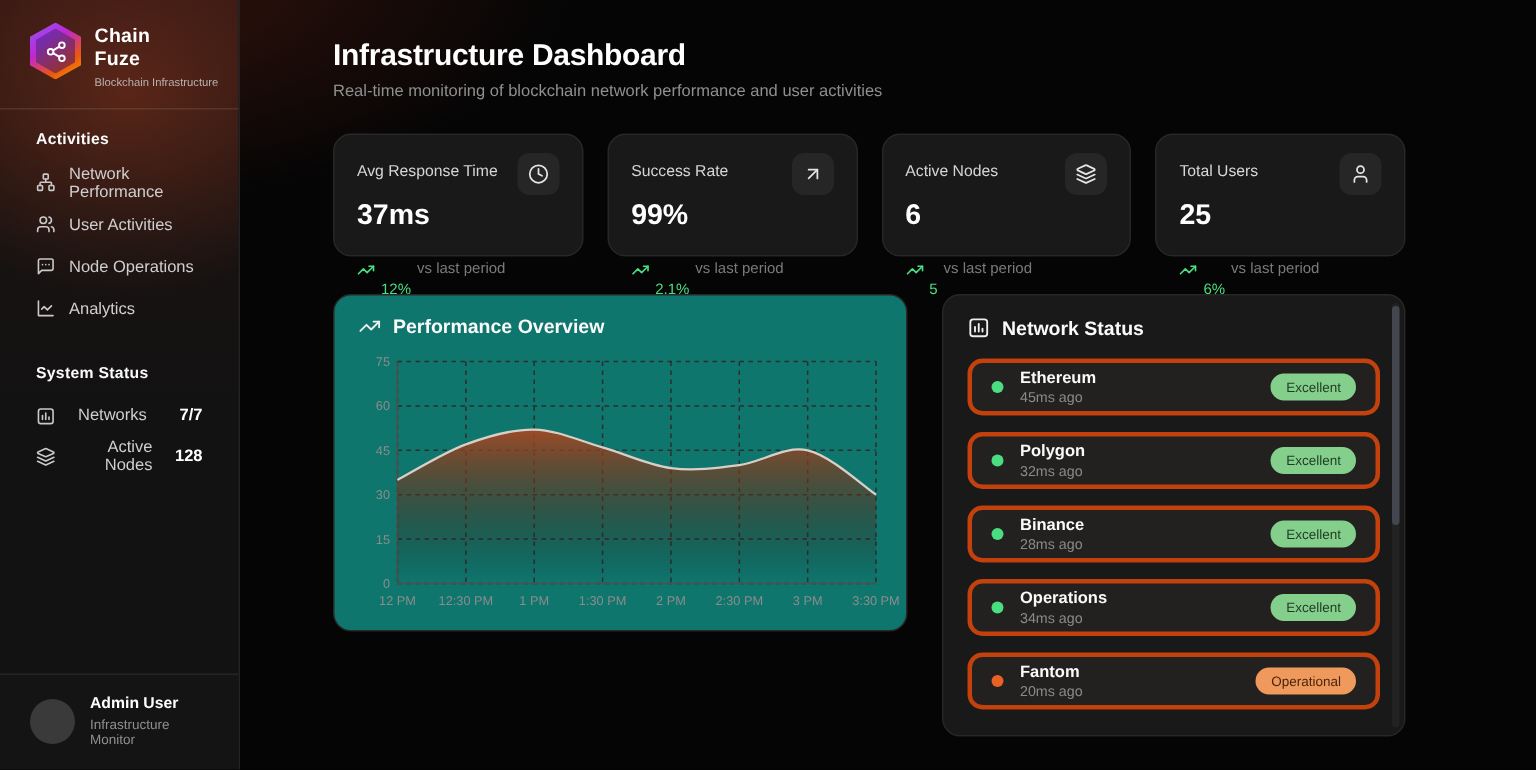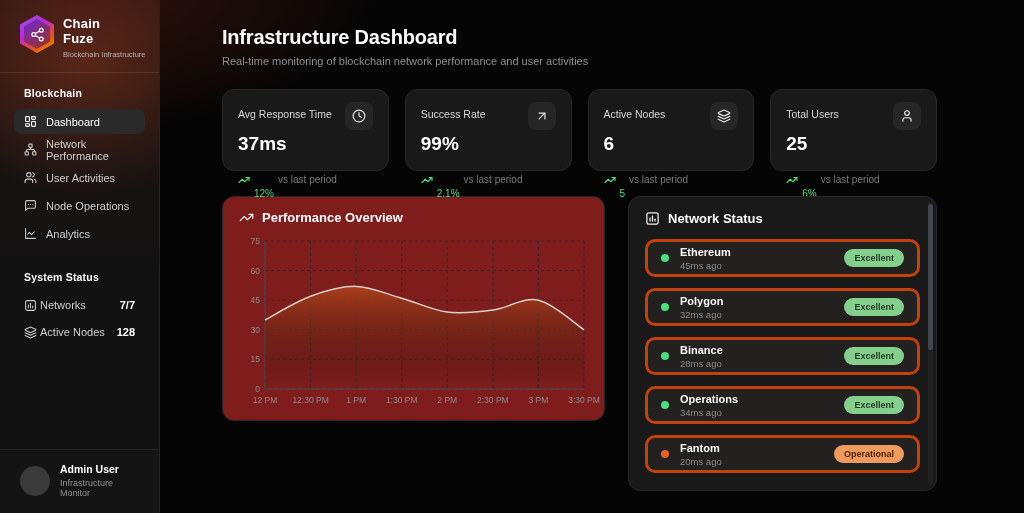--- a/index.html
+++ b/index.html
@@ -42,22 +42,22 @@
   .nav-item {
     display:flex; align-items:center; gap:9px;
     height:25px; padding:0 10px; margin:0 4px 3px 4px;
     border-radius:8px; color:#cfcfcf; font-size:11px; cursor:pointer;
   }
   .nav-item .nicon { width:13px; height:13px; flex:none; display:flex; color:#c9c9c9; }
   .nav-item.active { background:#2a2a2a; color:#fff; }
   .nav-item.active .nicon { color:#fff; }
   .status-section { padding:22px 10px 0 10px; }
   .status-row {
-    display:flex; align-items:center; gap:3px;
-    height:24px; padding:0 10px; margin:0 4px 3px 4px; font-size:11px; color:#cfcfcf;
+    display:flex; align-items:center; gap:15px;
+    height:24px; padding:0 10px; margin:0 4px 3px 4px; font-size:11px; color:#cfcfcf;text-align:right;
   }
   .status-row .nicon { width:13px; height:13px; flex:none; display:flex; color:#c9c9c9; }
   .status-val { margin-left:auto; font-weight:bold; color:#fff; font-size:11px; }
   .side-footer {
     margin-top:auto; border-top:1px solid #242424; background:#141414;
     padding:13px 14px 15px 20px; display:flex; align-items:center; gap:10px;
   }
   .avatar { width:30px; height:30px; border-radius:50%; background:#3a3a3a; flex:none; }
   .user-name { font-size:10.5px; font-weight:bold; color:#fff; }
   .user-role { font-size:9px; color:#8f8f8f; margin-top:3px; }
@@ -77,39 +77,39 @@
     display:flex; align-items:center; justify-content:center; color:#e5e5e5; flex:none;
   }
   .stat-value { font-size:19px; font-weight:bold; color:#fff; margin-top:3px; }
   .stat-trend { display:flex; align-items:center; gap:4px; margin-top:5px; font-size:10px; }
   .trend-pct { color:#4ade80;margin-top:28px; }
   .trend-suffix { color:#7a7a7a; }
   .trend-ico { width:12px; height:12px; display:flex; color:#4ade80; }
   .content-row { display:flex; gap:23px; margin-top:25px; }
   .chart-card {
     width:383px; height:225px; flex:none;
-    background:#7f1d1d; border:1px solid #272727; border-radius:12px; padding:13px 16px;
+    background:#0f766e; border:1px solid #272727; border-radius:12px; padding:13px 16px;
   }
   .card-title-row { display:flex; align-items:center; gap:8px; }
   .card-title { font-size:13px; font-weight:bold; color:#fafafa; }
   .title-ico { width:15px; height:15px; display:flex; color:#eee; }
   .net-card {
     flex:1; height:295px; background:#191919; border:1px solid #272727;
     border-radius:12px; padding:14px 16px; position:relative;
   }
   .net-list { margin-top:13px; }
   .net-item {
     display:flex; align-items:center; gap:11px; height:38px; margin-bottom:11px;
     background:#222120; border:3px solid #c2410c; border-radius:10px; padding:0 13px; cursor:pointer;
   }
   .dot { width:8px; height:8px; border-radius:50%; flex:none; }
   .net-name { font-size:11px; font-weight:bold; color:#fafafa; }
   .net-time { font-size:9.5px; color:#8a8a8a; margin-top:2px; }
   .badge {
-    margin-left:auto; font-size:9px; font-weight:bold;
+    margin-left:auto; font-size:9px; font-weight:normal;
     padding:4px 10px; border-radius:999px; white-space:nowrap;
   }
   .scrollbar-track {
     position:absolute; right:3px; top:5px; bottom:5px; width:5px;
     border-radius:3px; background:rgba(255,255,255,.04);
   }
   .scrollbar-thumb {
     position:absolute; right:0; top:2px; width:5px; height:146px;
     border-radius:3px; background:#43464e; cursor:grab;
   }
@@ -137,33 +137,22 @@
     </div>
     <div>
       <div class="brand-name">Chain</div>
       <div class="brand-name">Fuze</div>
       <div class="brand-tag">Blockchain Infrastructure</div>
     </div>
   </div>
   <div class="side-divider"></div>
 
   <nav class="nav-section">
-    <div class="nav-label">Blockchain</div>
-
-    <div class="nav-item active">
-      <span class="nicon">
-        <svg width="13" height="13" viewBox="0 0 24 24" fill="none" stroke="currentColor" stroke-width="2" stroke-linecap="round" stroke-linejoin="round">
-          <rect x="3" y="3" width="7" height="9" rx="1"></rect>
-            <rect x="14" y="3" width="7" height="5" rx="1"></rect>
-          <rect x="14" y="12" width="7" height="9" rx="1"></rect>
-            <rect x="3" y="16" width="7" height="5" rx="1"></rect>
-        </svg>
-      </span>
-      <span>Dashboard</span>
-    </div>
+    <div class="nav-label">Activities</div>
+
 
     <div class="nav-item">
       <span class="nicon">
         <svg width="13" height="13" viewBox="0 0 24 24" fill="none" stroke="currentColor" stroke-width="2" stroke-linecap="round" stroke-linejoin="round">
           <rect x="16" y="16" width="6" height="6" rx="1"></rect>
             <rect x="2" y="16" width="6" height="6" rx="1"></rect>
           <rect x="9" y="2" width="6" height="6" rx="1"></rect>
           <path d="M5 16v-3a1 1 0 0 1 1-1h12a1 1 0 0 1 1 1v3"></path>
             <path d="M12 12V8"></path>
         </svg>

